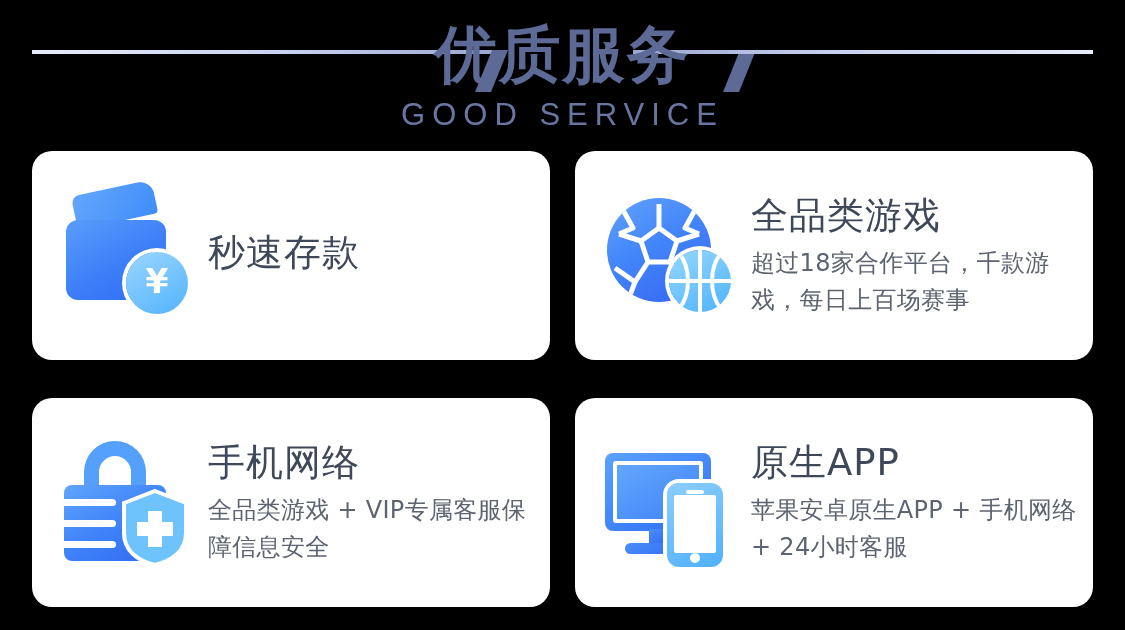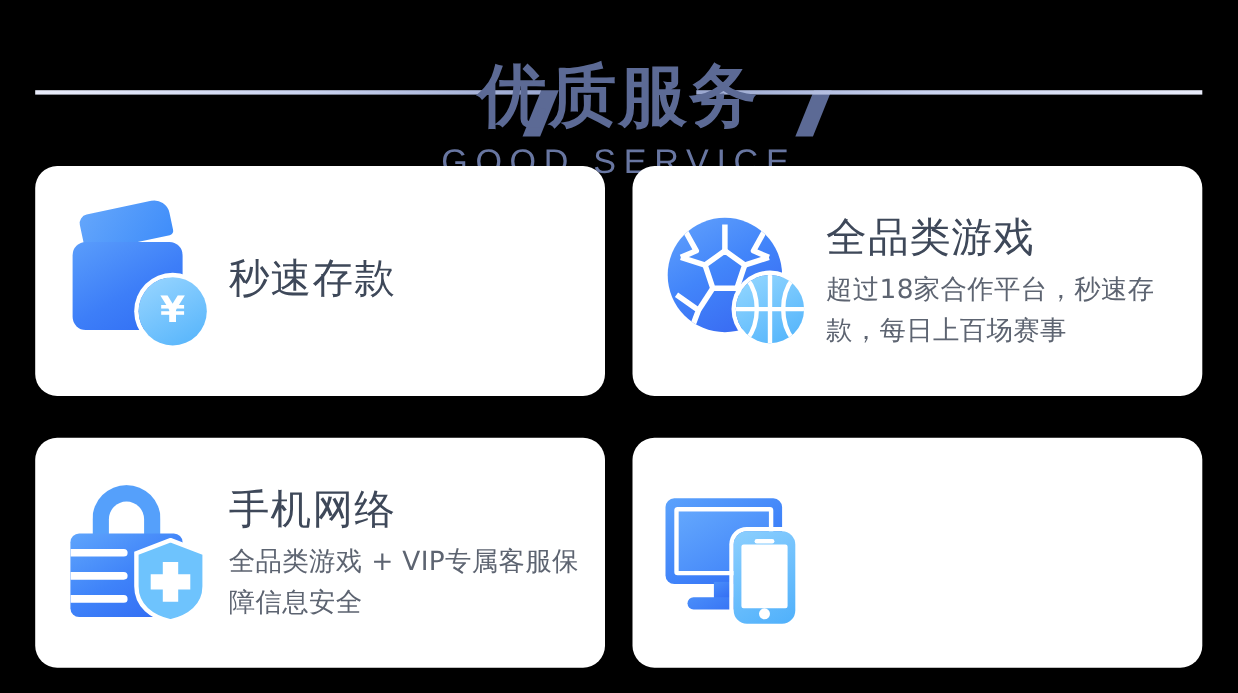--- a/index.html
+++ b/index.html
@@ -13,21 +13,20 @@
     overflow: hidden;
     font-family: "Liberation Sans", "DejaVu Sans", sans-serif;
     position: relative;
   }
 
   
   .header {
     position: relative;
     width: 904px;
     height: 145px;
-    margin-top: 32px;
   }
   .header-rules {
     position: absolute;
     top: 0; left: 0;
     width: 1125px;
     height: 145px;
   }
   .rule {
     position: absolute;
     top: 50px;
@@ -354,21 +353,21 @@
             <line x1="31" y1="0" x2="31" y2="62"></line>
             <line x1="0" y1="31" x2="62" y2="31"></line>
             <path d="M10,3 C22,18 22,44 10,59"></path>
             <path d="M52,3 C40,18 40,44 52,59"></path>
           </g>
         </svg>
       </div>
     </div>
     <div class="card-text">
       <div class="card-title">全品类游戏</div>
-      <div class="card-desc">超过18家合作平台，秒速存款，每日上百场赛事</div>
+      <div class="card-desc">超过18家合作平台，千款游戏，每日上百场赛事</div>
     </div>
   </div>
 
   <div class="card">
     <div class="card-icon">
       <div class="lock-shackle"></div>
       <div class="lock-body">
         <div class="lock-slot" style="top:14px"></div>
         <div class="lock-slot" style="top:35px"></div>
         <div class="lock-slot" style="top:56px"></div>
@@ -392,15 +391,19 @@
         <div class="monitor-screen"></div>
       </div>
       <div class="monitor-neck"></div>
       <div class="monitor-base"></div>
       <div class="phone">
         <div class="phone-speaker"></div>
         <div class="phone-screen"></div>
         <div class="phone-home"></div>
       </div>
     </div>
+    <div class="card-text">
+      <div class="card-title">原生APP</div>
+      <div class="card-desc">苹果安卓原生APP + 手机网络 + 24小时客服</div>
+    </div>
   </div>
 
 </div>
 
 </body></html>

